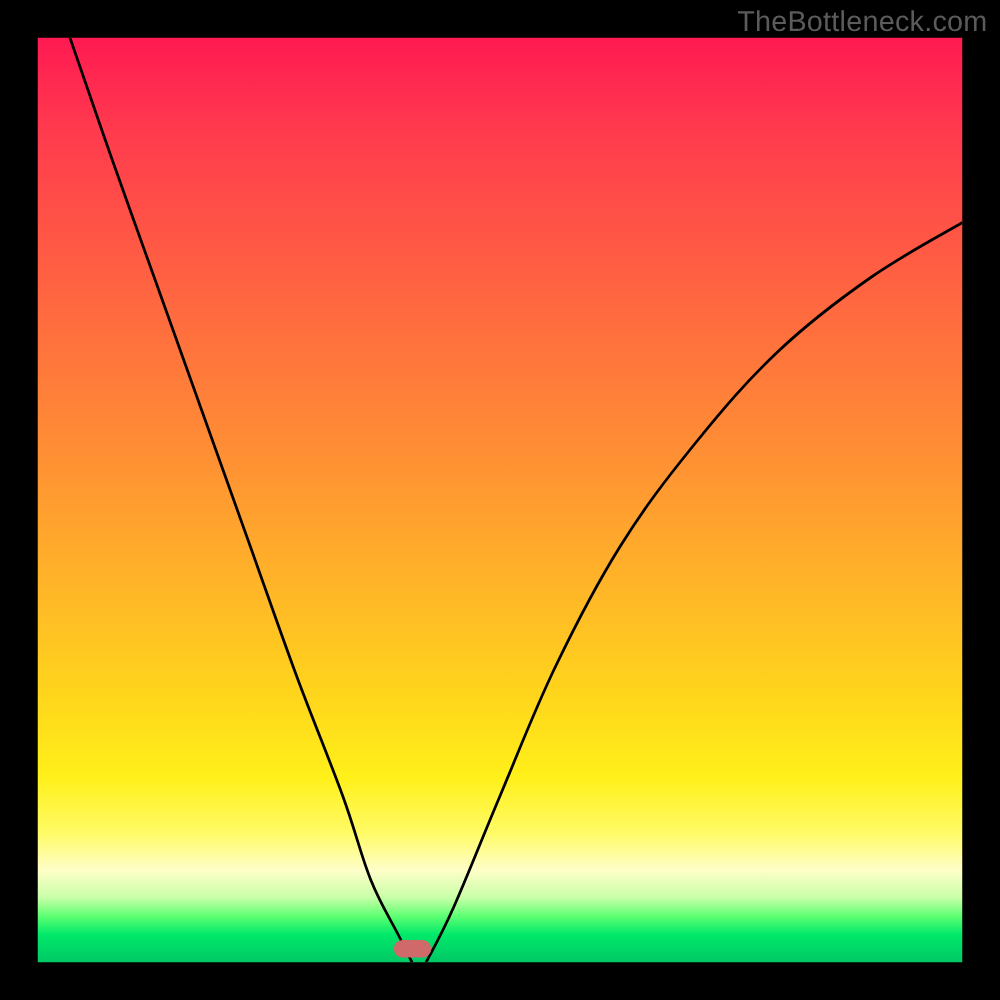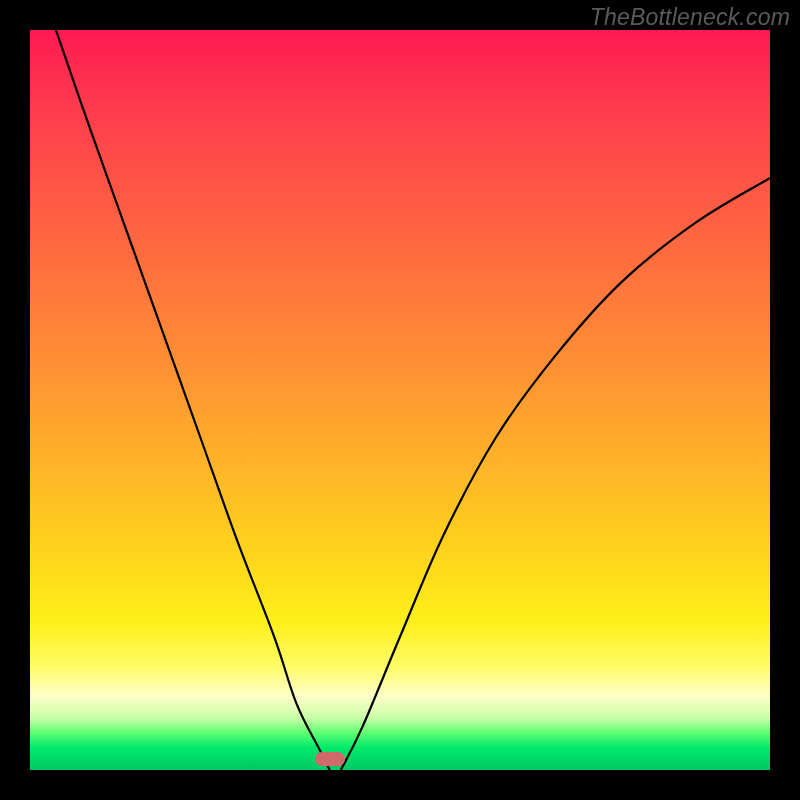--- a/index.html
+++ b/index.html
@@ -11,21 +11,20 @@
     position: relative;
     font-family: Arial, Helvetica, sans-serif;
   }
   .frame {
     position: absolute;
     top: 0;
     left: 0;
     width: 800px;
     height: 800px;
     background: #000;
-    font-style: italic;
   }
   .plot-area {
     position: absolute;
     top: 30px;
     left: 30px;
     width: 740px;
     height: 740px;
     overflow: hidden;
   }
   .gradient {

